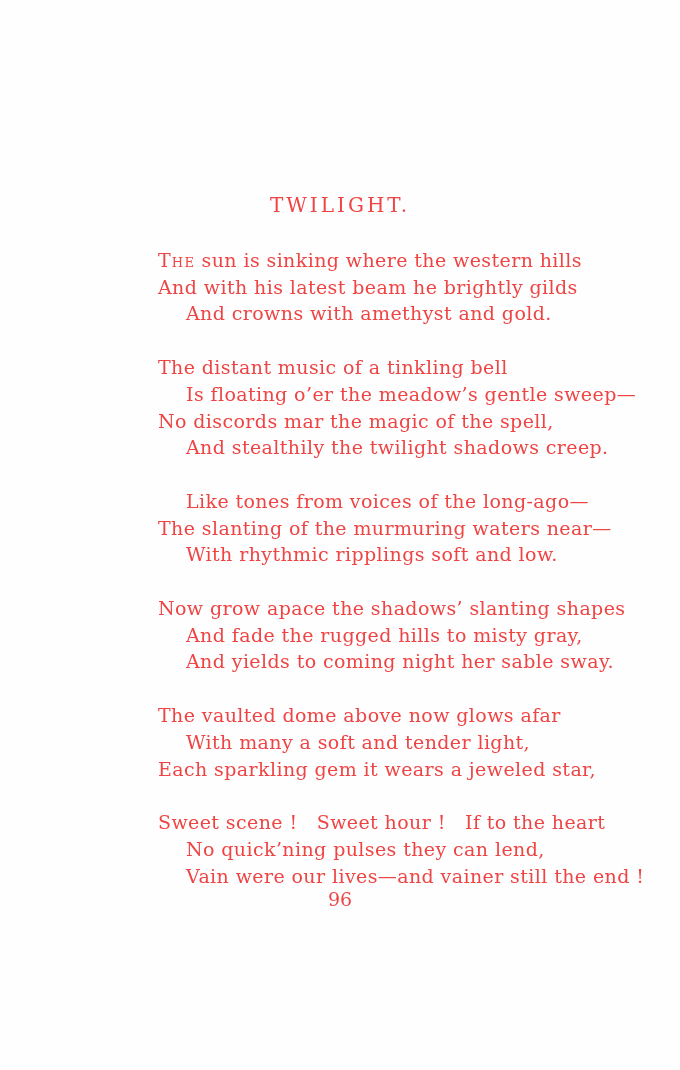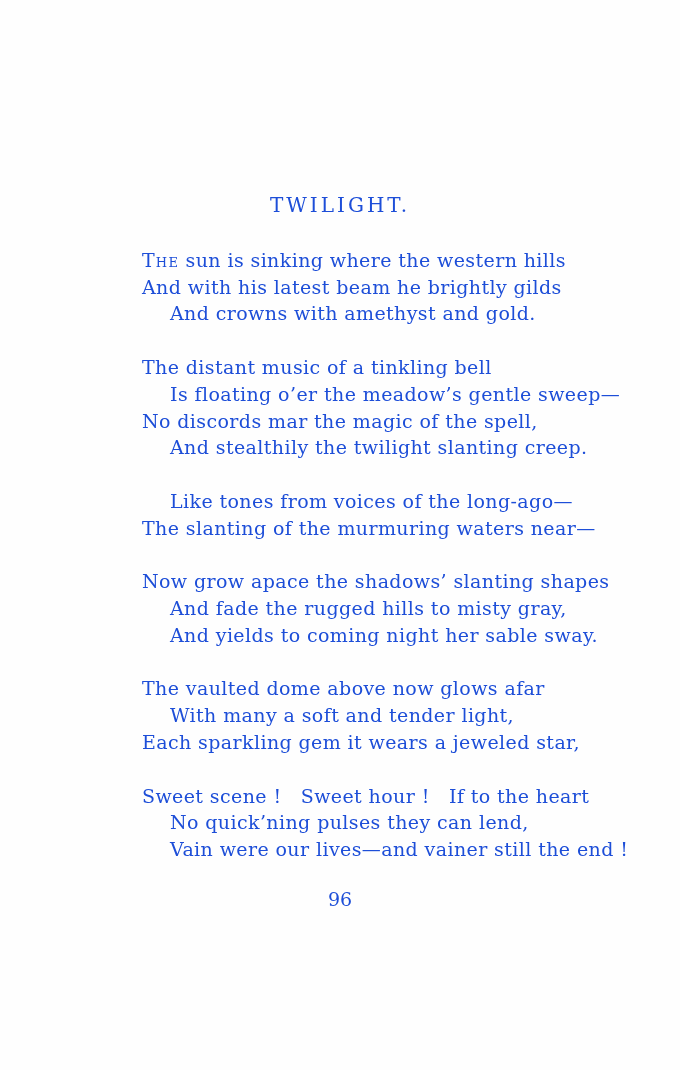--- a/index.html
+++ b/index.html
@@ -6,21 +6,21 @@
     margin: 0;
     padding: 0;
     background: #e8e8e8;
   }
   .page {
     position: relative;
     width: 680px;
     height: 1070px;
     margin: 0 auto;
     background: #fefefe;
-    color: #1d4ed8;
+    color: #ef4444;
     font-family: "DejaVu Serif", "Liberation Serif", serif;
     overflow: hidden;
   }
   .title {
     position: absolute;
     top: 193px;
     left: 0;
     width: 680px;
     text-align: center;
     font-size: 20px;
@@ -35,20 +35,21 @@
     width: 460px;
     font-size: 19px;
     line-height: 26.7px;
   }
   .stanza {
     margin-bottom: 27px;
   }
   .line {
     white-space: pre;
     letter-spacing: 0.4px;
+    margin-left: 16px;
   }
   .line.indent {
     padding-left: 28px;
   }
   .smallcaps {
     font-variant: small-caps;
     letter-spacing: 1.2px;
   }
   .page-number {
     position: absolute;
@@ -69,25 +70,26 @@
   <div class="poem">
       <div class="stanza">
         <div class="line"><span class="smallcaps">The</span> sun is sinking where the western hills</div>
         <div class="line">And with his latest beam he brightly gilds</div>
         <div class="line indent">And crowns with amethyst and gold.</div>
       </div>
       <div class="stanza">
         <div class="line">The distant music of a tinkling bell</div>
         <div class="line indent">Is floating o’er the meadow’s gentle sweep—</div>
         <div class="line">No discords mar the magic of the spell,</div>
-        <div class="line indent">And stealthily the twilight slanting creep.</div>
+        <div class="line indent">And stealthily the twilight shadows creep.</div>
       </div>
       <div class="stanza">
         <div class="line indent">Like tones from voices of the long-ago—</div>
         <div class="line">The slanting of the murmuring waters near—</div>
+        <div class="line indent">With rhythmic ripplings soft and low.</div>
       </div>
       <div class="stanza">
         <div class="line">Now grow apace the shadows’ slanting shapes</div>
         <div class="line indent">And fade the rugged hills to misty gray,</div>
         <div class="line indent">And yields to coming night her sable sway.</div>
       </div>
       <div class="stanza">
         <div class="line">The vaulted dome above now glows afar</div>
         <div class="line indent">With many a soft and tender light,</div>
         <div class="line">Each sparkling gem it wears a jeweled star,</div>

